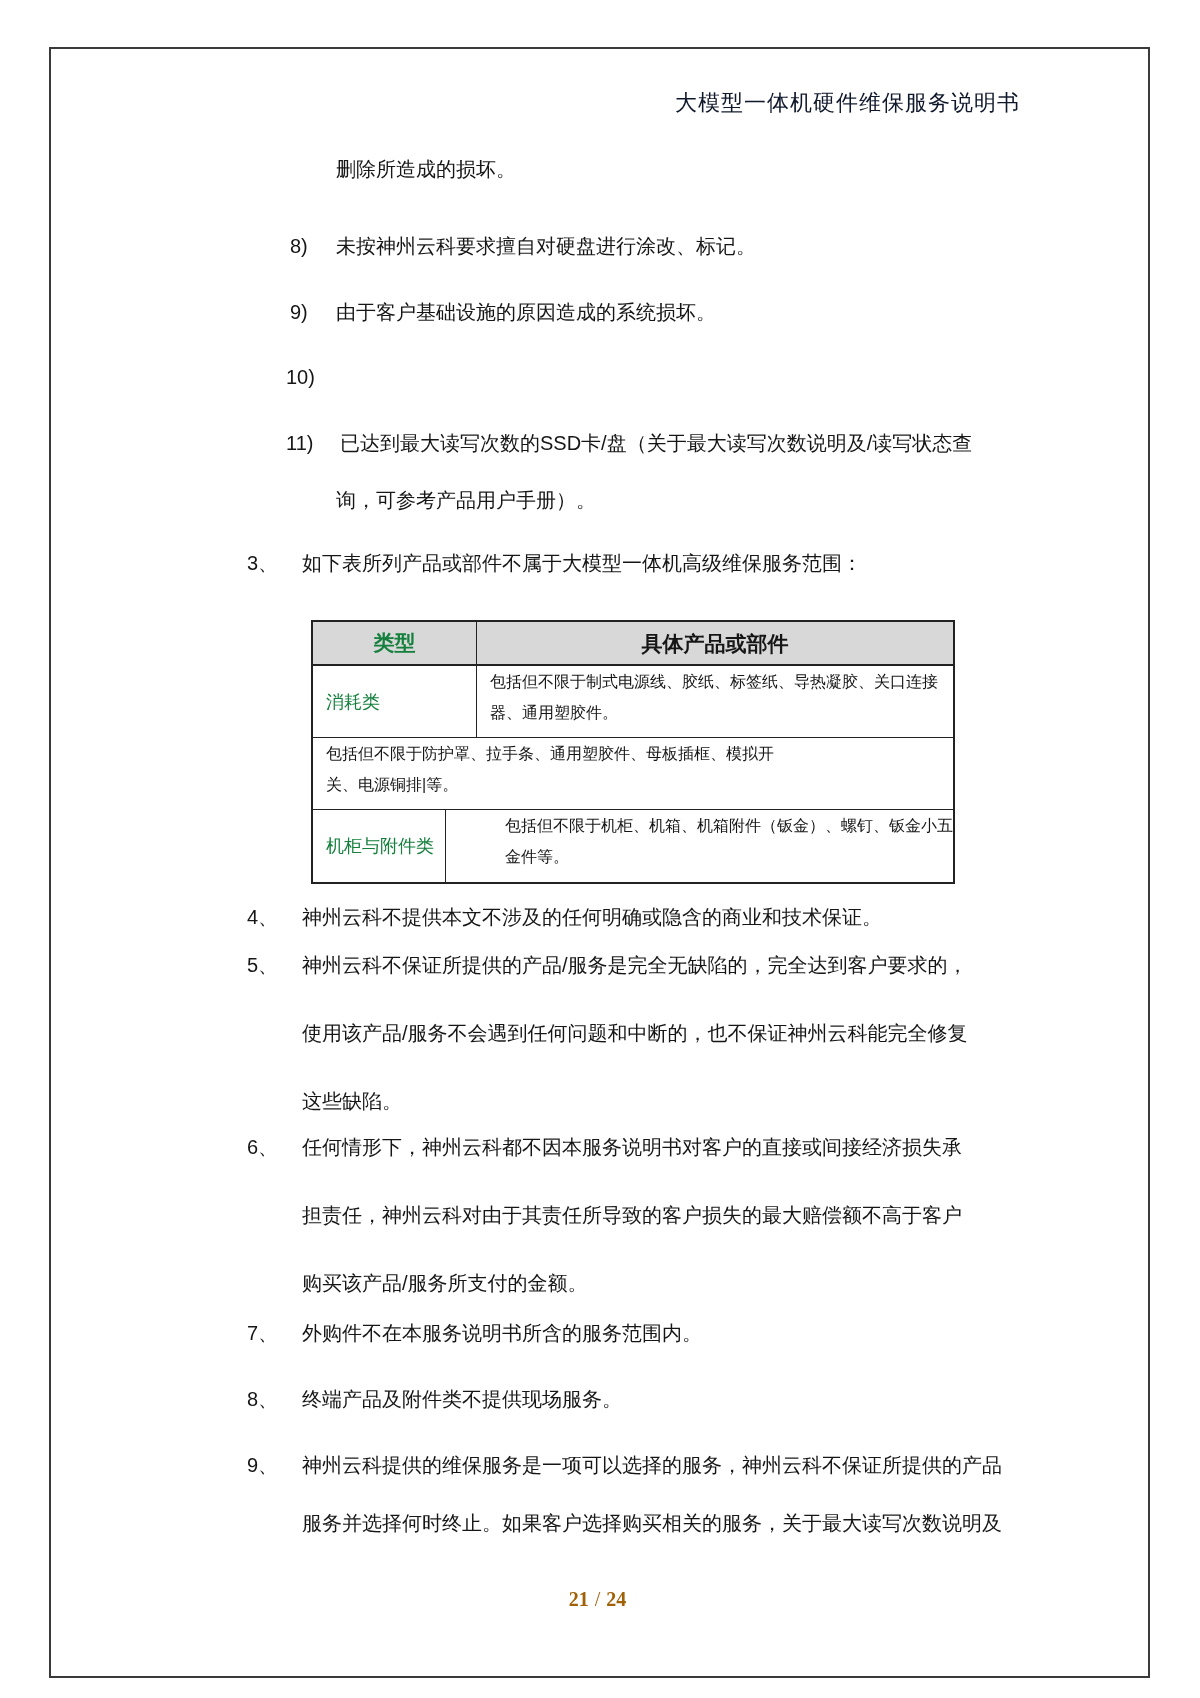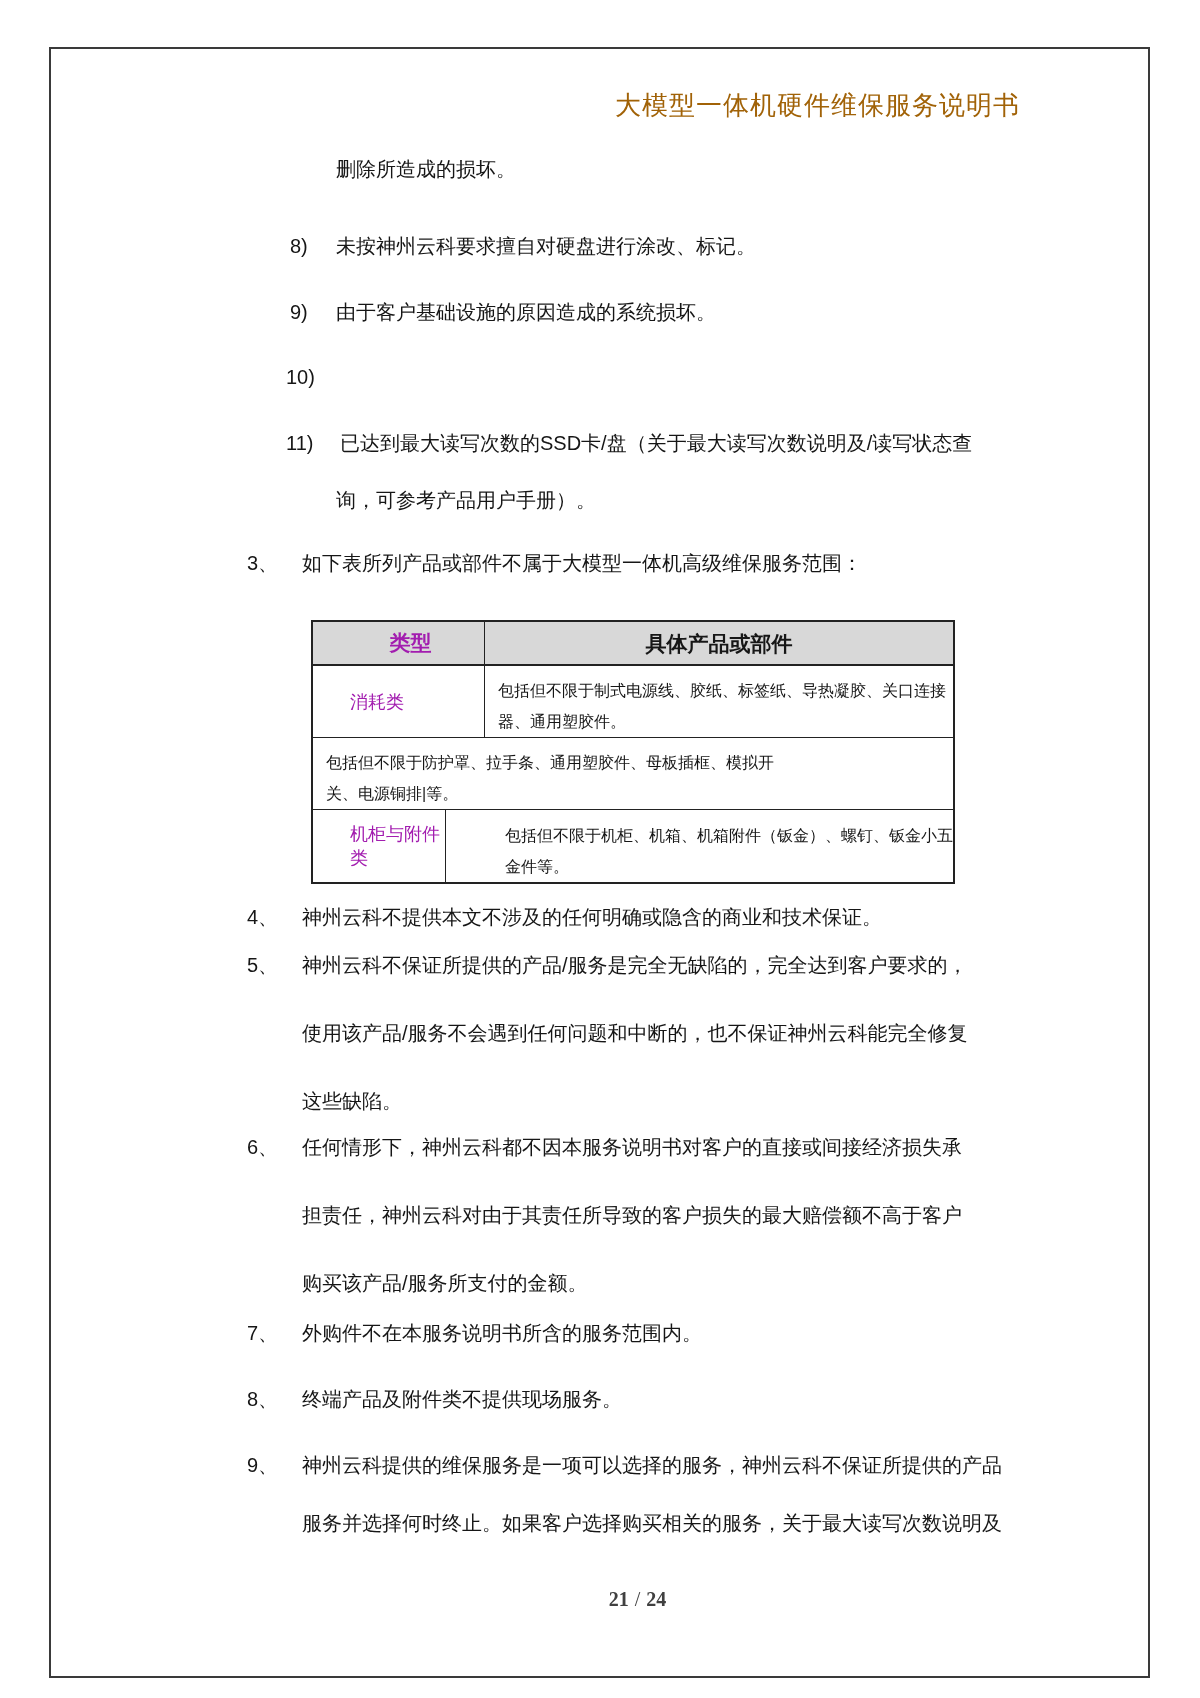--- a/index.html
+++ b/index.html
@@ -15,22 +15,22 @@
     position:absolute;
     left:49px;top:47px;
     width:1097px;height:1627px;
     border:2px solid #3a3a3a;
     pointer-events:none;
   }
   .hdr{
     position:absolute;
     top:88px;right:180px;
     font-family:"Liberation Serif","DejaVu Serif",serif;
-    font-size:26px;
-    color:#a16207;
+    font-size:22px;
+    color:#0f172a;
     letter-spacing:1px;
     white-space:nowrap;
   }
   .ln{
     position:absolute;
     font-size:20px;
     line-height:26px;
     white-space:nowrap;
     color:#161616;
   }
@@ -47,47 +47,46 @@
   .trow{display:flex;box-sizing:border-box;}
   .trow.head{
     height:44px;
     background:#d8d8d8;
     border-bottom:2px solid #222222;
     font-weight:bold;
   }
   .trow.body{height:72px;border-bottom:1px solid #222222;}
   .trow.body:last-child{border-bottom:none;gap:46px;}
   .tc1{
-    width:148px;
+    width:164px;
     box-sizing:border-box;
     border-right:1.5px solid #222222;
     display:flex;align-items:center;
     padding-left:13px;
     font-size:18px;
-    color:#a21caf;
-    margin-left:24px;
+    color:#15803d;
   }
   .head .tc1{justify-content:center;padding-left:0;font-size:21px;}
   .tc2{
     flex:1;
     box-sizing:border-box;
-    display:flex;flex-direction:column;justify-content:flex-end;
+    display:flex;flex-direction:column;justify-content:flex-start;
     padding-left:13px;
     font-size:16px;
     line-height:31px;
     color:#161616;
   }
   .head .tc2{align-items:center;justify-content:center;padding-left:0;font-size:21px;line-height:21px;}
   .tc2 .cell-line{white-space:nowrap;}
   .footer{
     position:absolute;
     left:49px;top:1588px;width:1097px;
     text-align:center;
     font-family:"Liberation Serif","DejaVu Serif",serif;
-    font-size:20px;color:#404040;margin-left:40px;
+    font-size:20px;color:#a16207;
   }
   .footer .pg{font-weight:bold;}
   .footer .sep{font-weight:normal;padding:0 6px;}
 </style>
 </head>
 <body>
 
 <div class="page">
   <div class="page-border"></div>
 

